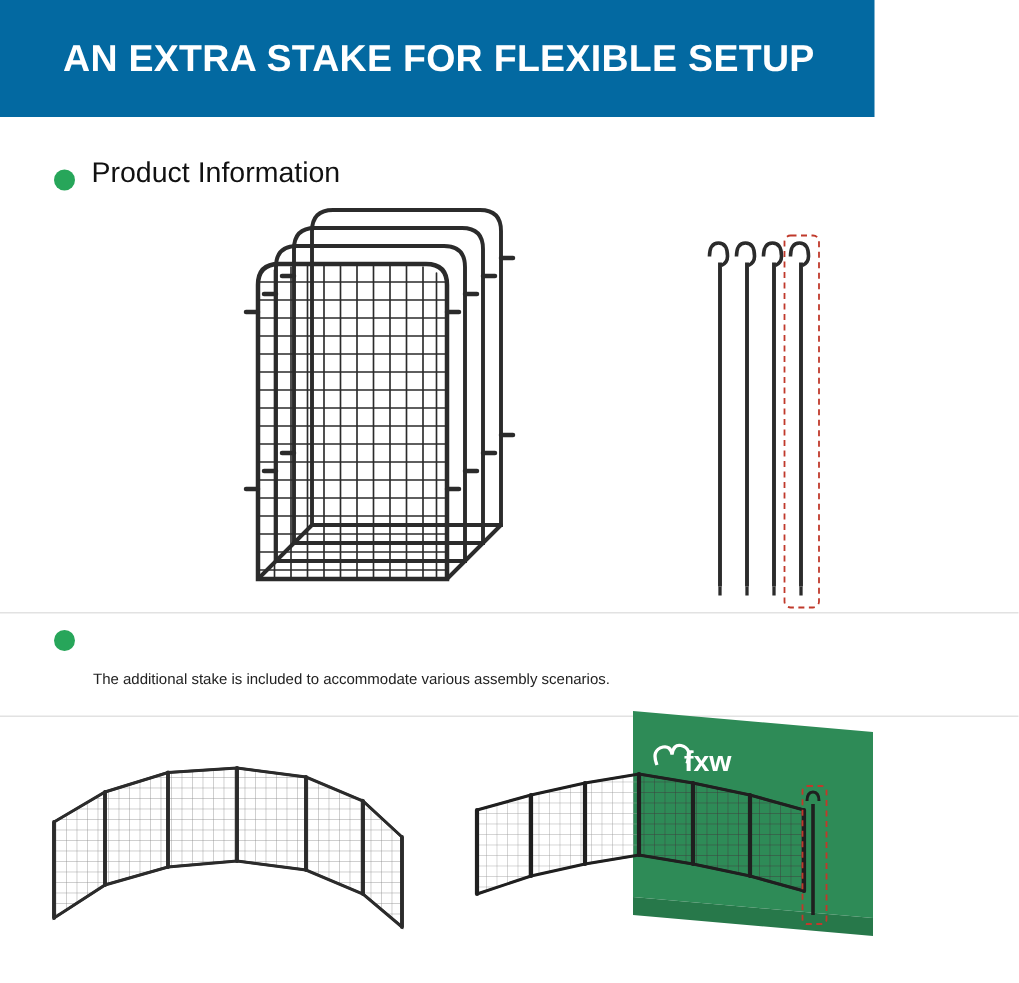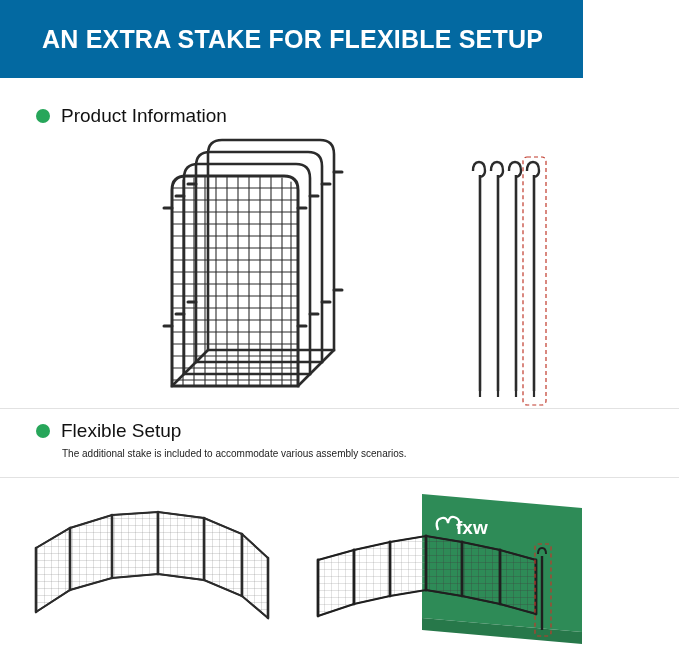--- a/index.html
+++ b/index.html
@@ -29,21 +29,21 @@
     font-weight: bold;
     letter-spacing: 0.2px;
     padding-left: 42px;
     font-family: "Liberation Sans", sans-serif;
   }
 
   
   .section-head {
     position: absolute;
     display: flex;
-    align-items: center;
+    align-items: flex-end;
     gap: 11px;
   }
   .bullet {
     width: 14px; height: 14px;
     border-radius: 50%;
     background: #27a65a;
     flex: 0 0 auto;
   }
   .section-title {
     font-size: 19px;
@@ -69,21 +69,21 @@
     background: #e2e2e2;
   }
   #div1 { top: 408px; }
   #div2 { top: 477px; }
 
   
   .fig { position: absolute; }
   #fig-panels { left: 150px; top: 130px; }
   #fig-stakes { left: 465px; top: 155px; }
   #fig-pen-round { left: 30px; top: 490px; }
-  #fig-pen-flex { left: 310px; top: 492px; }
+  #fig-pen-flex { left: 310px; top: 472px; }
 
   svg { display: block; }
 </style>
 </head>
 <body>
 
 <div class="banner">
   <div class="banner-title">AN EXTRA STAKE FOR FLEXIBLE SETUP</div>
 </div>
 
@@ -207,21 +207,20 @@
         <rect x="58" y="2" width="23" height="248" rx="4" ry="4" stroke="#c0392b" stroke-width="1.2" stroke-dasharray="4 3"></rect>
       </g>
     </g>
   </svg>
 </div>
 
 <div class="divider" id="div1"></div>
 
 <div class="section-head" id="sec2">
   <span class="bullet"></span>
-  <span class="section-title">Flexible Setup</span>
 </div>
 <div class="section-sub" id="sec2sub">The additional stake is included to accommodate various assembly scenarios.</div>
 
 <div class="divider" id="div2"></div>
 
 <div class="fig" id="fig-pen-round">
   <svg width="250" height="150" viewBox="0 0 250 150">
     <defs>
       <pattern id="mesh1" width="7" height="7" patternUnits="userSpaceOnUse">
         <path d="M0 0 H7 M0 0 V7" stroke="#8d8d8d" stroke-width="0.55" fill="none"></path>

